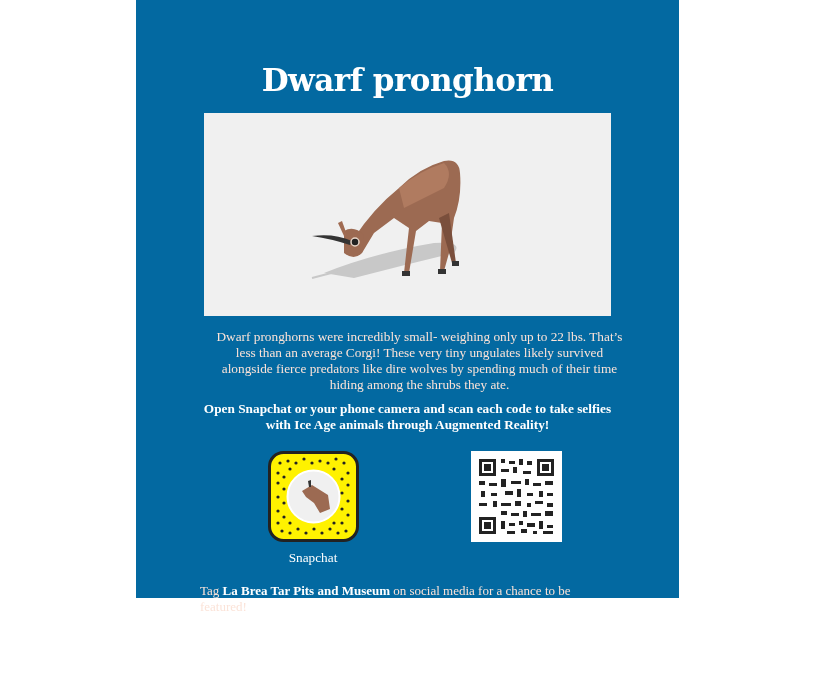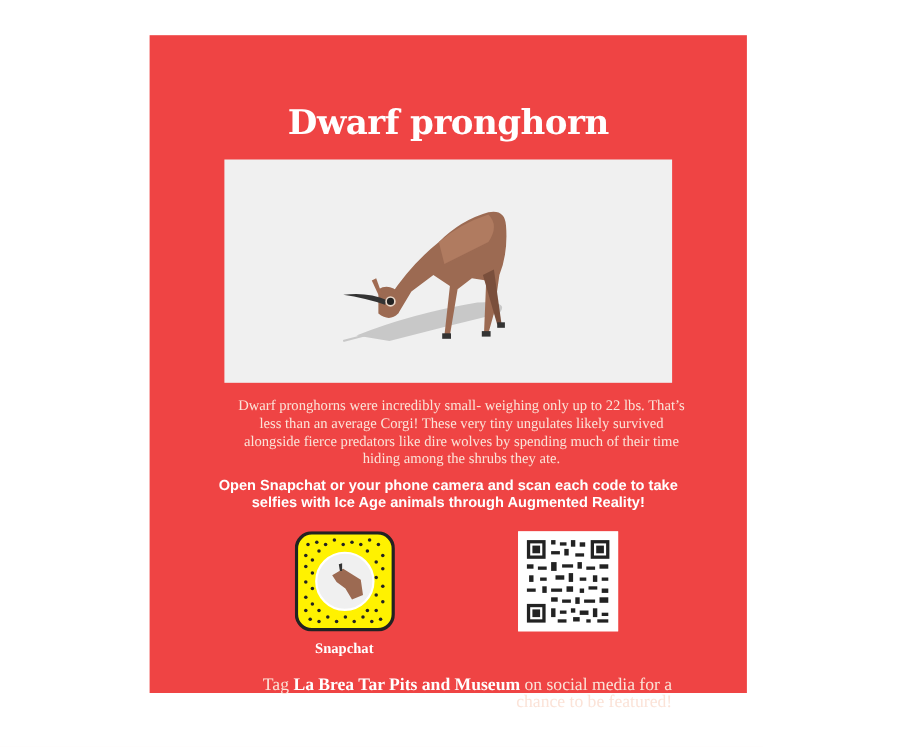--- a/index.html
+++ b/index.html
@@ -1,29 +1,29 @@
 <!DOCTYPE html>
 <html><head>
 <meta charset="utf-8">
 <style>
   html,body{margin:0;padding:0;background:#ffffff;}
   body{width:815px;height:679px;position:relative;overflow:hidden;font-family:"DejaVu Serif",serif;}
-  .panel{position:absolute;left:136px;top:0;width:543px;height:598px;background:#ef4444;margin-top:32px;}
+  .panel{position:absolute;left:136px;top:0;width:543px;height:598px;background:#0369a1;}
   .title{position:absolute;left:0;top:62px;width:543px;text-align:center;color:#fff;font-family:"DejaVu Serif",serif;font-weight:bold;font-size:31px;letter-spacing:-0.5px;}
   .hero{position:absolute;left:68px;top:113px;width:407px;height:203px;background:#f0f0f0;}
   .hero svg{position:absolute;left:0;top:0;}
   .body{position:absolute;left:76px;top:329px;width:415px;text-align:center;color:#fbe3d8;font-family:"Liberation Serif",serif;font-size:13.3px;line-height:16px;}
-  .cta{position:absolute;left:60px;top:401px;width:423px;text-align:center;color:#fff;font-family:Liberation Sans, sans-serif;font-weight:bold;font-size:13.3px;line-height:16px;}
+  .cta{position:absolute;left:60px;top:401px;width:423px;text-align:center;color:#fff;font-family:Liberation Serif, serif;font-weight:bold;font-size:13.3px;line-height:16px;}
   .code{position:absolute;top:451px;width:91px;height:91px;}
   .snap{left:132px;}
   .qr{left:335px;background:#fff;}
-  .label{position:absolute;top:550px;color:#fff;font-family:"Liberation Serif",serif;font-weight:bold;font-size:13.3px;text-align:center;}
+  .label{position:absolute;top:550px;color:#fff;font-family:"Liberation Serif",serif;font-weight:normal;font-size:13.3px;text-align:center;}
   .label-snap{left:117px;width:120px;}
   .label-qr{left:310px;width:141px;}
-  .footer{position:absolute;left:92px;top:583px;width:383px;text-align:right;color:#fbe3d8;font-family:"Liberation Serif",serif;font-size:16px;line-height:16px;}
+  .footer{position:absolute;left:64px;top:583px;width:383px;text-align:left;color:#fbe3d8;font-family:"Liberation Serif",serif;font-size:13px;line-height:16px;}
   .footer b{color:#fff;}
 </style>
 </head>
 <body>
 
 <div class="panel">
   <div class="title">Dwarf pronghorn</div>
 
   <div class="hero">
     <svg width="407" height="203" viewBox="0 0 407 203">

